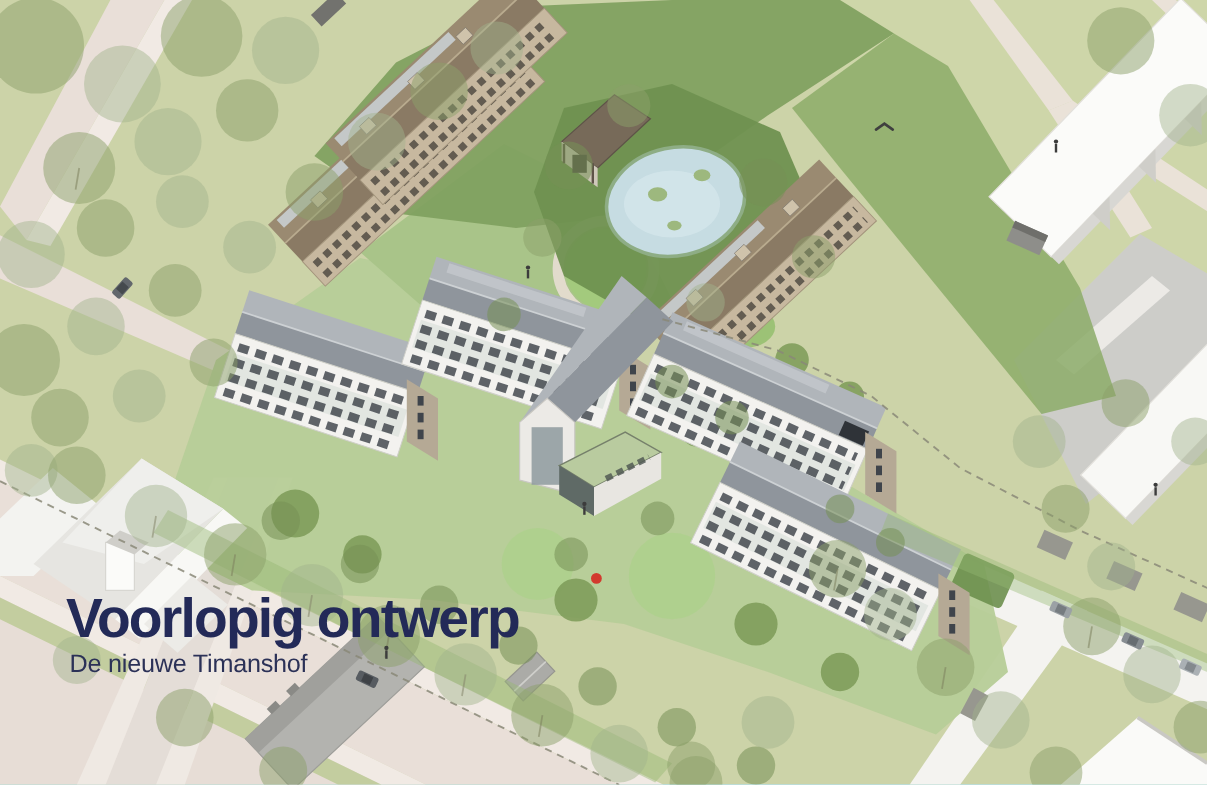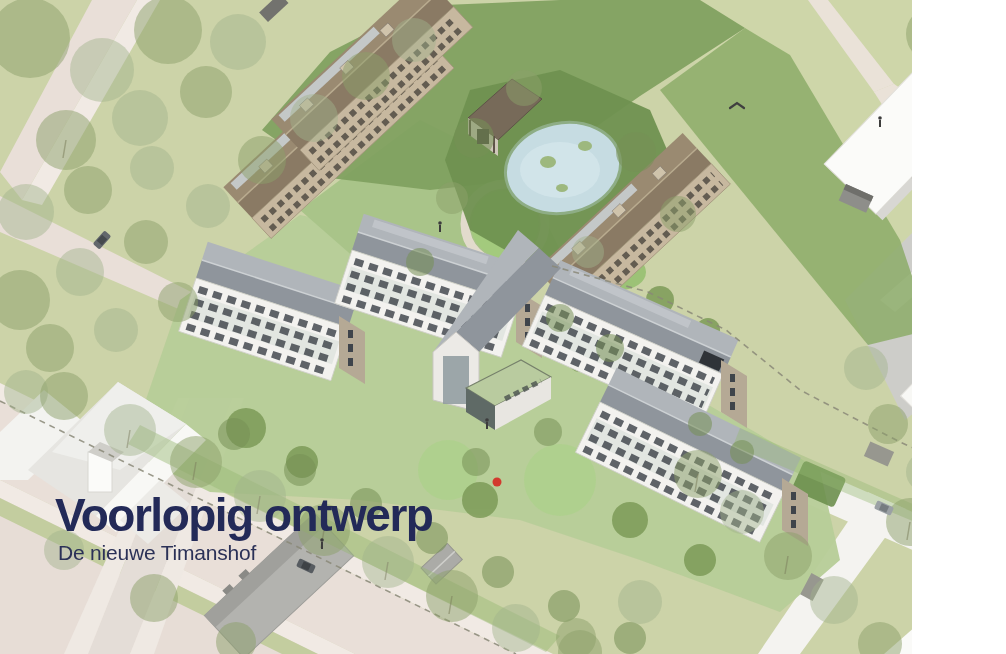--- a/index.html
+++ b/index.html
@@ -1,16 +1,16 @@
 <!DOCTYPE html>
 <html><head>
 <meta charset="utf-8">
 <style>
   html,body{margin:0;padding:0;background:#fff;}
-  .stage{position:relative;width:912px;height:654px;overflow:hidden;background:#7dd3fc;
+  .stage{position:relative;width:1006px;height:654px;overflow:hidden;background:#7dd3fc;
          font-family:"Liberation Sans",sans-serif;}
   .stage svg{position:absolute;inset:0;display:block;}
   .t1{fill:rgba(139,160,106,0.50);}
   .t2{fill:rgba(162,178,140,0.46);}
   .t3{fill:rgba(118,144,86,0.55);}
   .trunk{stroke:#6f6252;stroke-width:1.5;opacity:.55;}
   .wrow{stroke:#3f444b;stroke-width:7;stroke-dasharray:9 6;opacity:.82;}
   .brow{stroke:#4b463e;stroke-width:6;stroke-dasharray:6 5;opacity:.8;}
   .gwin{fill:#3f444b;}
   .dash{fill:none;stroke:#8a8878;stroke-width:1.6;stroke-dasharray:6 5;opacity:.85;}

